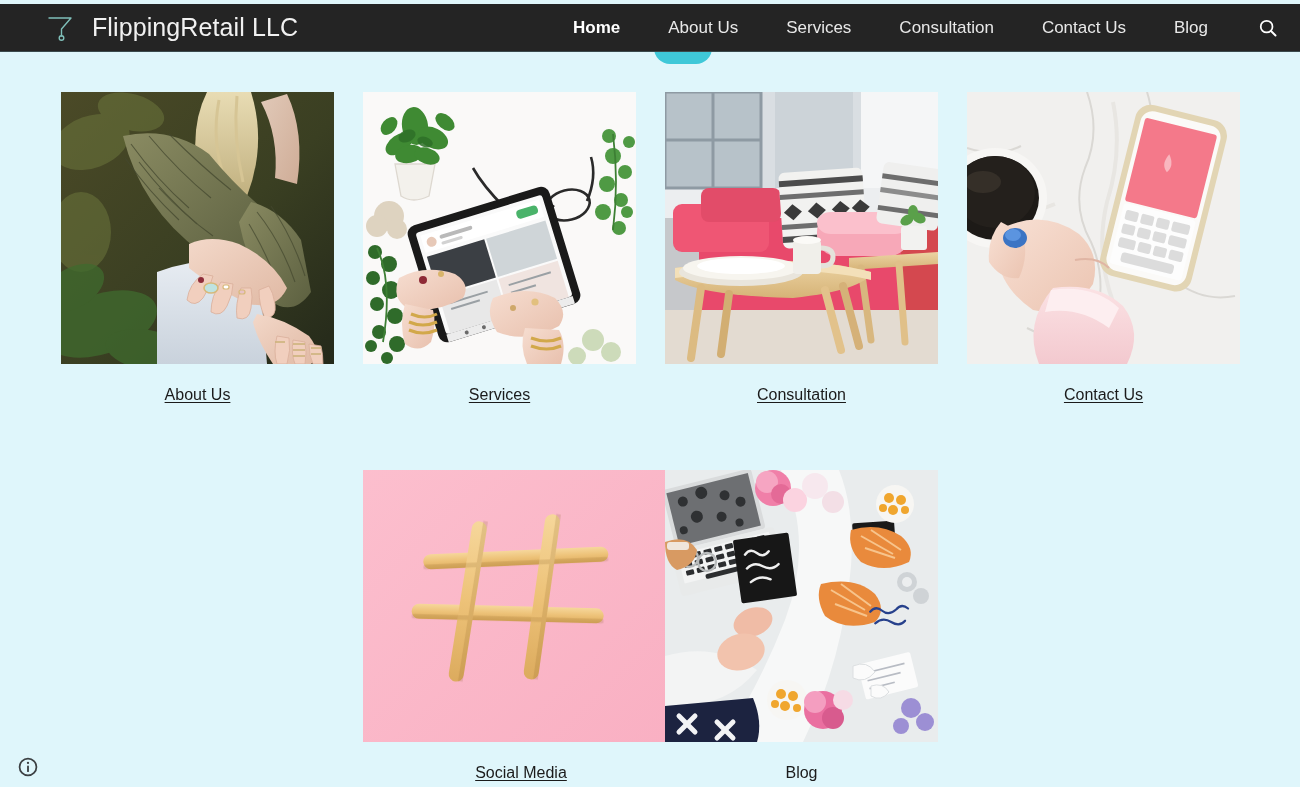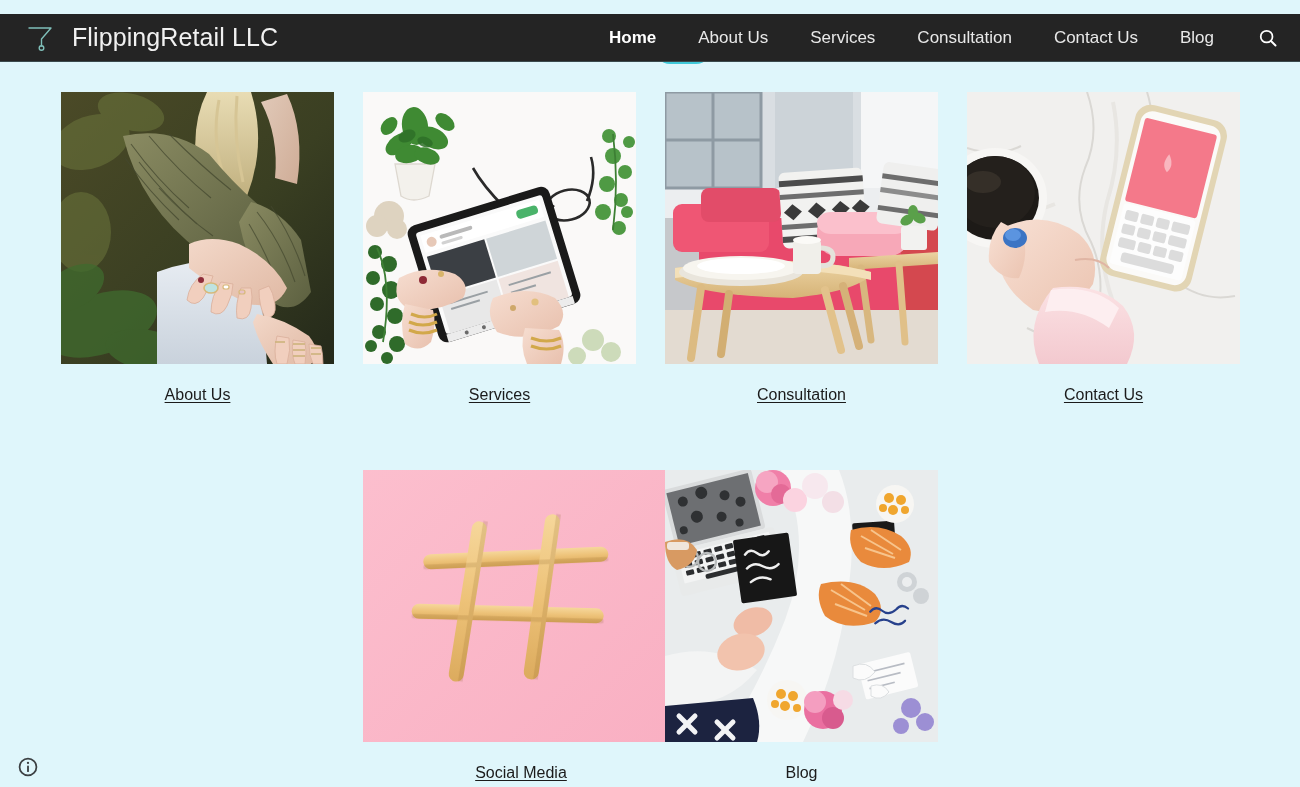--- a/index.html
+++ b/index.html
@@ -13,28 +13,29 @@
 
   body {
     background: #dff6fb;
     font-family: "Liberation Sans", sans-serif;
     position: relative;
   }
 
   
   .navbar {
     position: absolute;
-    top: 14px; left: 0;
+    top: 4px; left: 0;
     width: 1300px;
     height: 48px;
     background: #242424;
     border-bottom: 1px solid #3a4a4c;
     display: flex;
     align-items: center;
     z-index: 30;
+    padding-left: 20px;
   }
 
   .brand {
     display: flex;
     align-items: center;
     gap: 14px;
     padding-left: 22px;
   }
 
   .brand-logo {
@@ -47,21 +48,21 @@
     font-size: 25px;
     font-weight: 400;
     letter-spacing: 0.1px;
     white-space: nowrap;
   }
 
   .nav-right {
     margin-left: auto;
     display: flex;
     align-items: center;
-    gap: 10px;
+    gap: 16px;
     padding-right: 12px;
   }
 
   .nav-item {
     color: #e8e8e8;
     font-size: 17px;
     font-weight: 400;
     padding: 6px 16px;
     white-space: nowrap;
     cursor: pointer;

